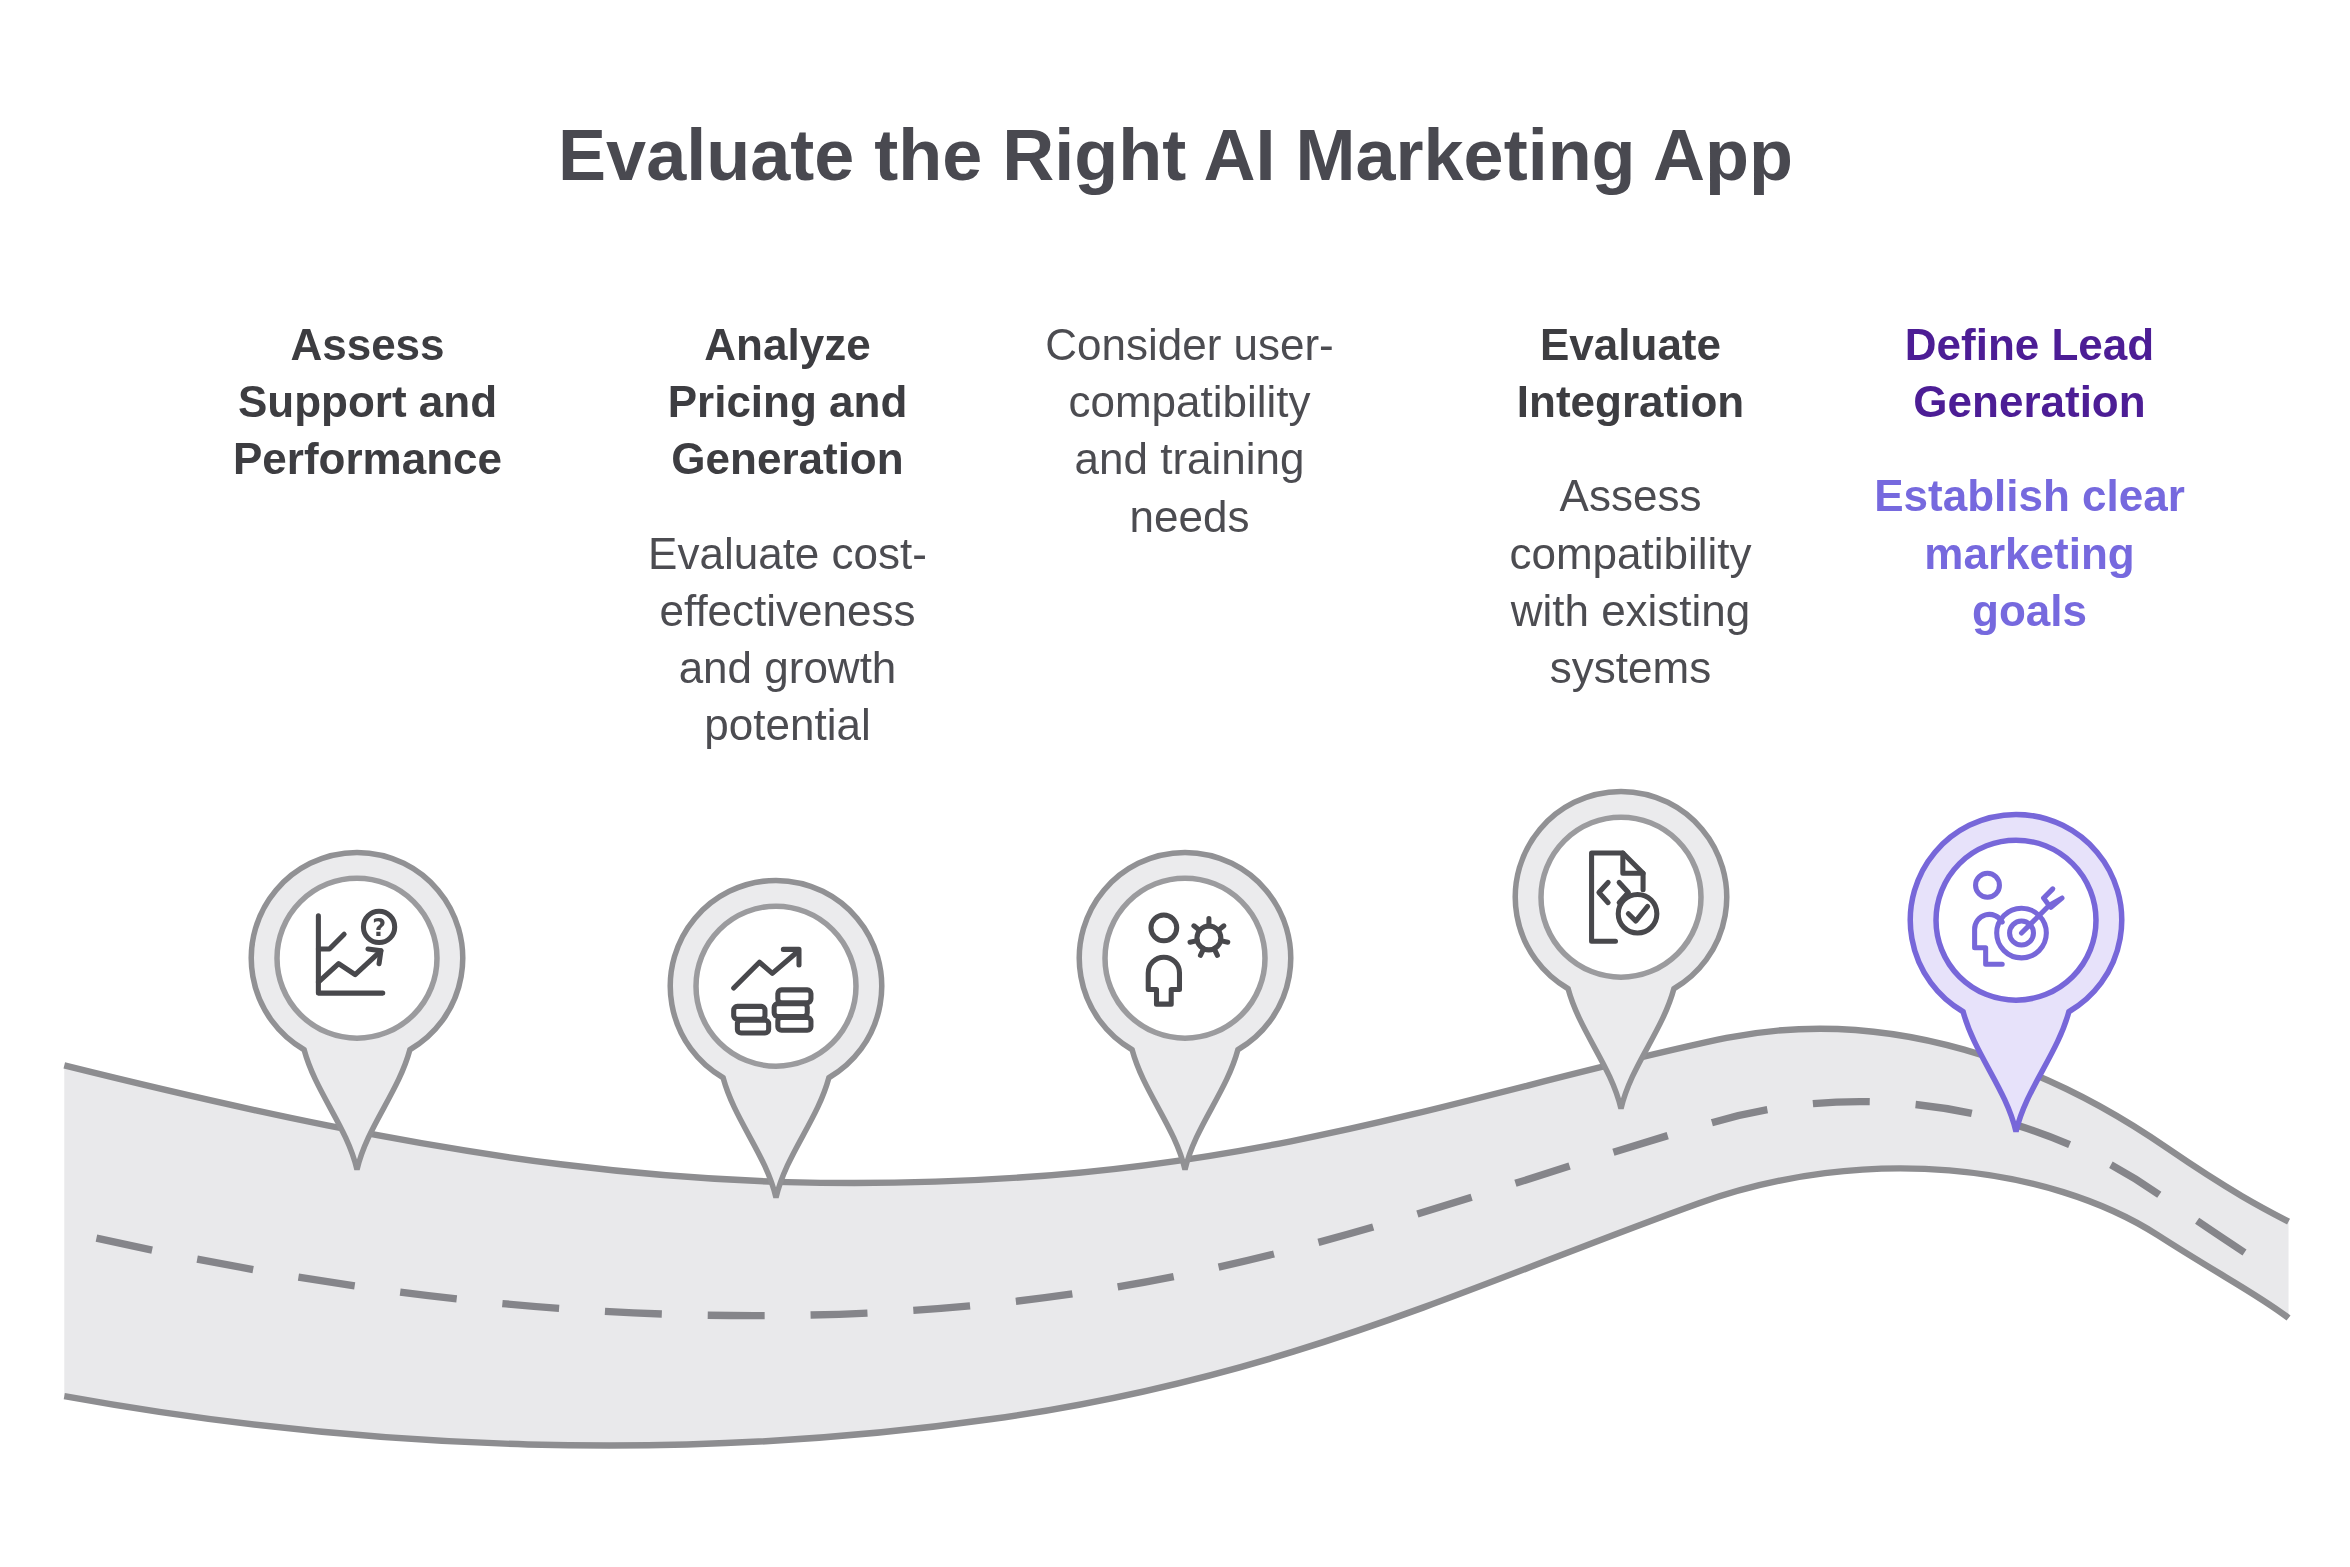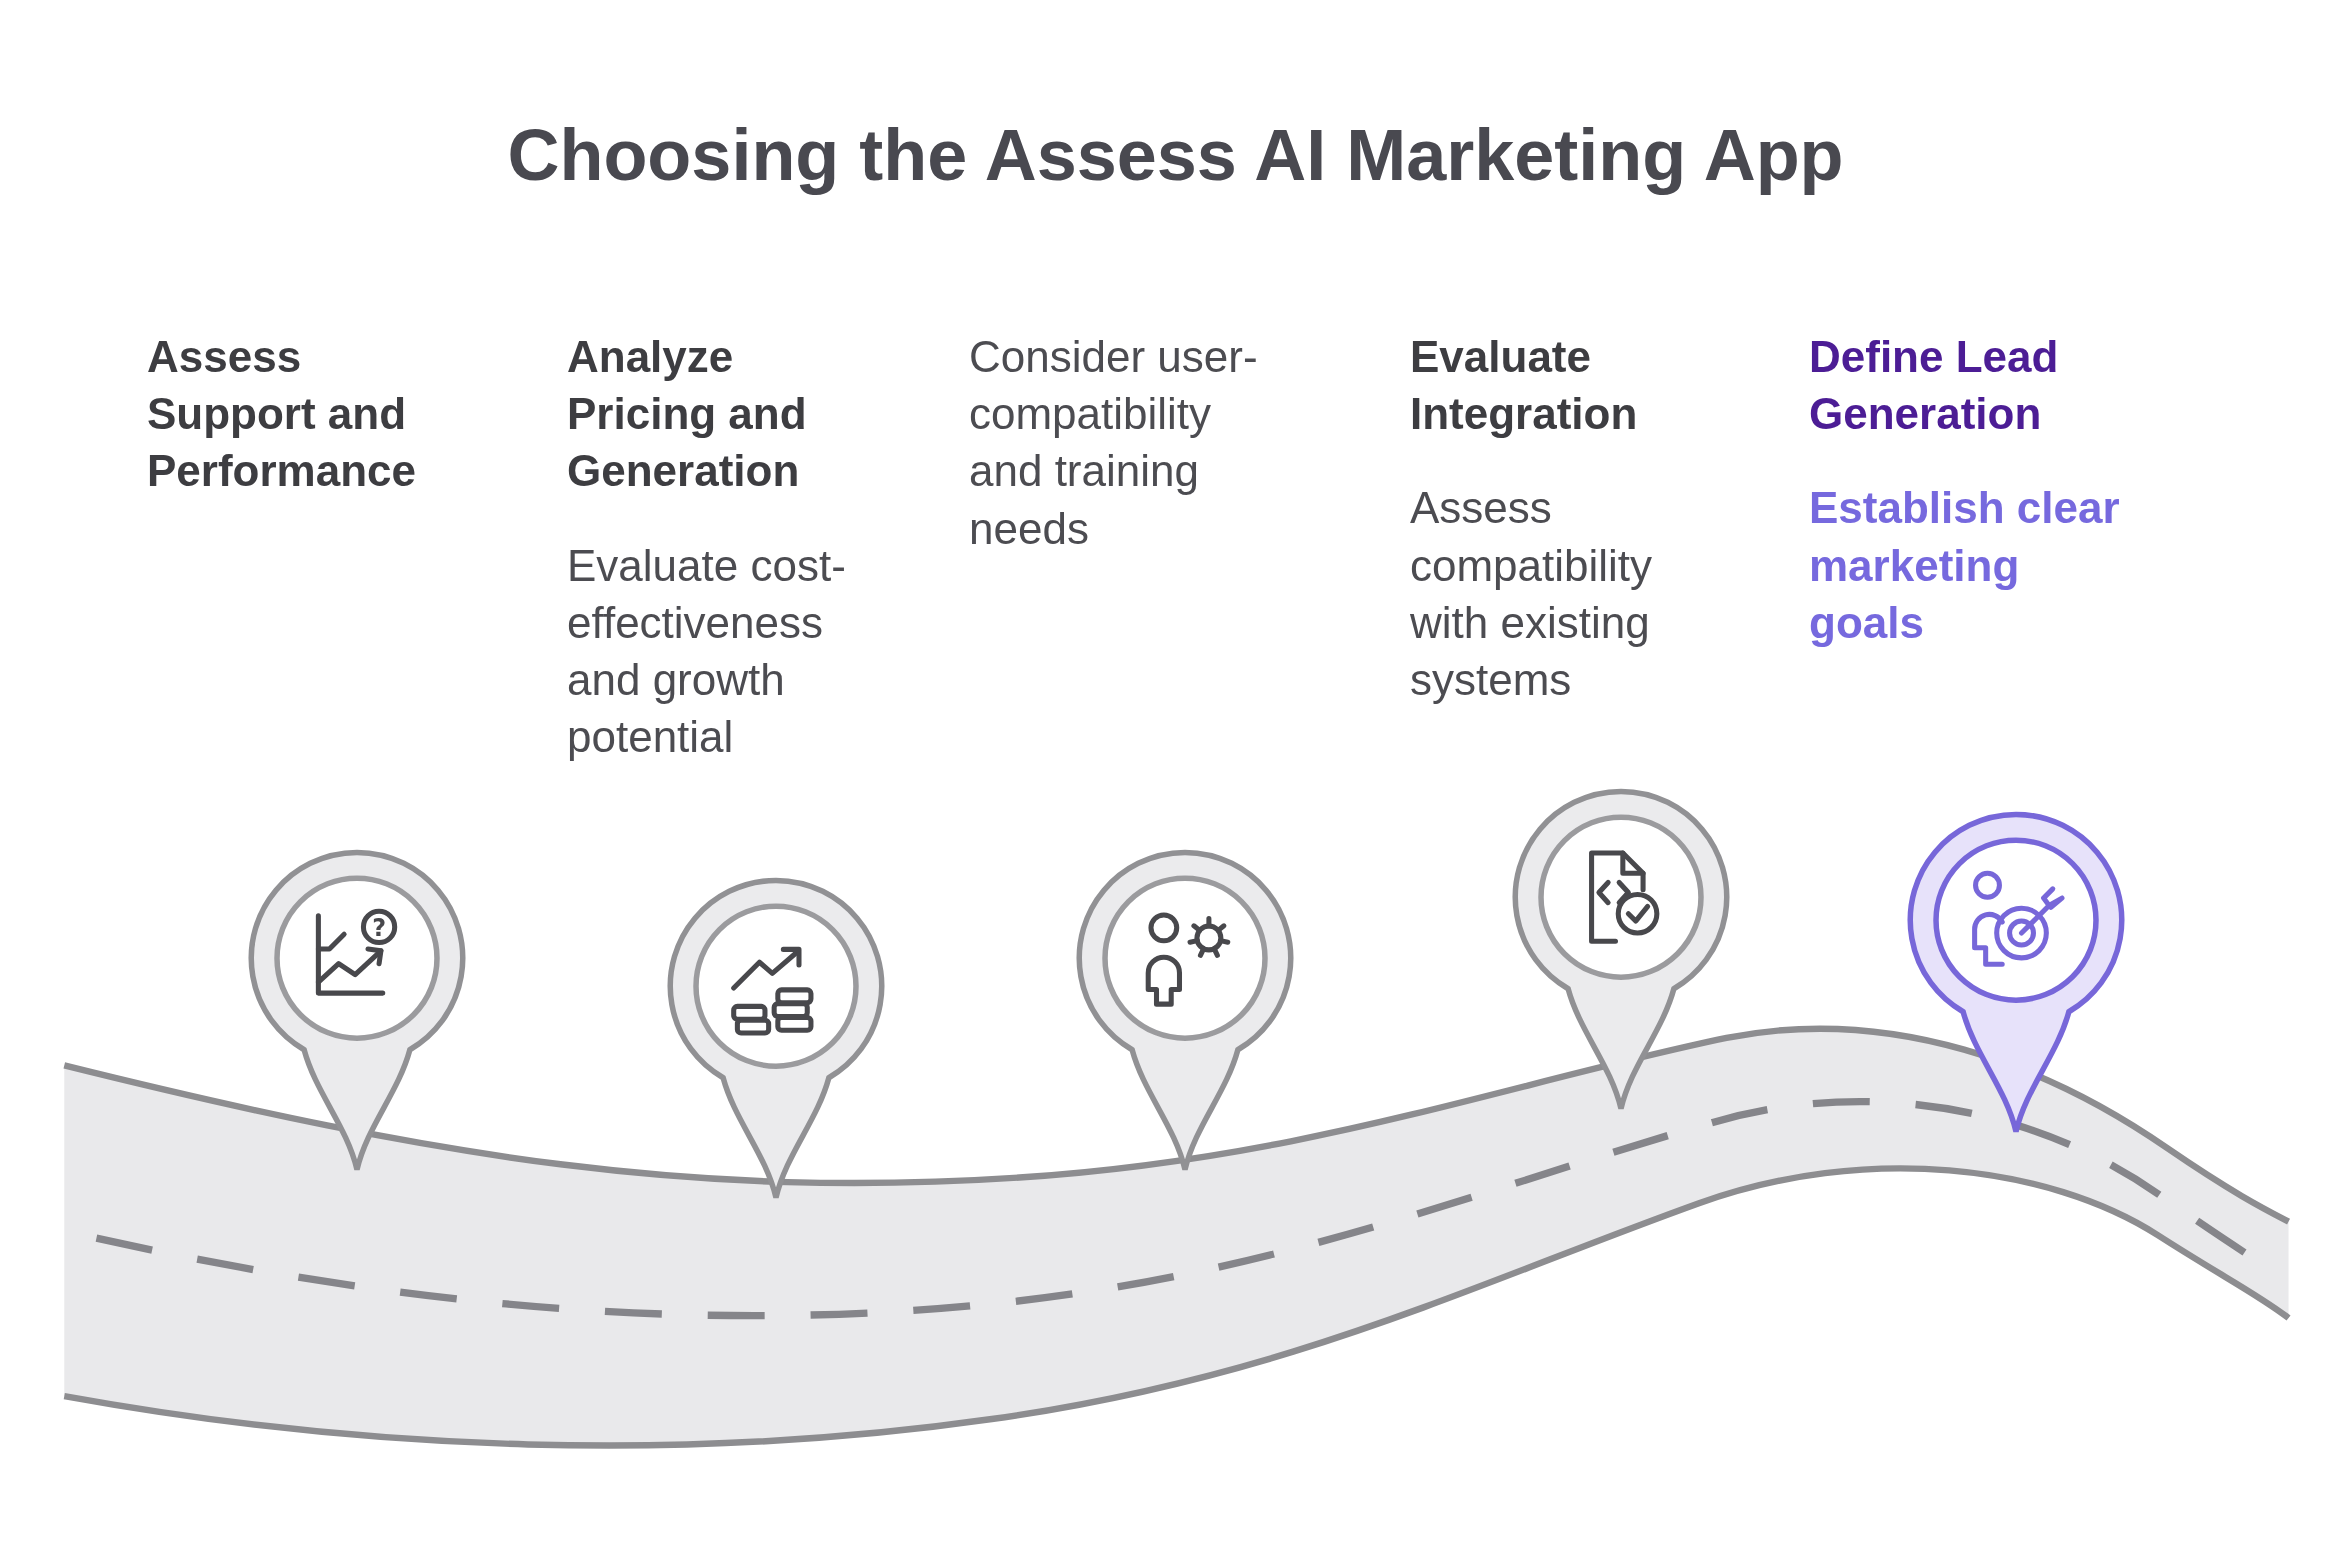--- a/index.html
+++ b/index.html
@@ -5,21 +5,21 @@
   html,body{margin:0;padding:0;background:#ffffff;}
   .canvas{
     position:relative;width:2351px;height:1568px;overflow:hidden;background:#ffffff;
     font-family:"Liberation Sans", sans-serif;
   }
   .title{
     position:absolute;top:112px;left:0;width:2351px;text-align:center;
     font-size:72px;font-weight:700;color:#494950;line-height:1.2;margin:0;
     letter-spacing:0;
   }
-  .col{position:absolute;top:328px;width:441px;}
+  .col{position:absolute;top:316px;width:441px;text-align:center;}
   .col h2{
     margin:0 0 37px 0;font-size:44px;font-weight:700;color:#3d3d41;
     line-height:1.3;white-space:pre-line;
   }
   .col p{
     margin:0;font-size:44px;font-weight:400;color:#4c4c51;
     line-height:1.3;white-space:pre-line;
   }
   .col.highlight h2{color:#4c1d95;}
   .col.highlight p{color:#7669de;font-weight:bold;}
@@ -35,21 +35,21 @@
   .qmark{font-family:"DejaVu Sans", sans-serif;font-weight:700;font-size:26px;fill:#48484c;}
   .pin.purple .pin-outer{fill:#e7e2fa;stroke:#7767d9;}
   .pin.purple .pin-inner{fill:#ffffff;stroke:#7767d9;}
   .pin.purple .icon-stroke{stroke:#7767d9;}
 </style>
 </head>
 <body>
 
 <div class="canvas">
 
-  <h1 class="title">Choosing the Assess AI Marketing App</h1>
+  <h1 class="title">Evaluate the Right AI Marketing App</h1>
 
   <section class="col" style="left:147px">
     <h2>Assess
 Support and
 Performance</h2>
   </section>
 
   <section class="col" style="left:567px">
     <h2>Analyze
 Pricing and

